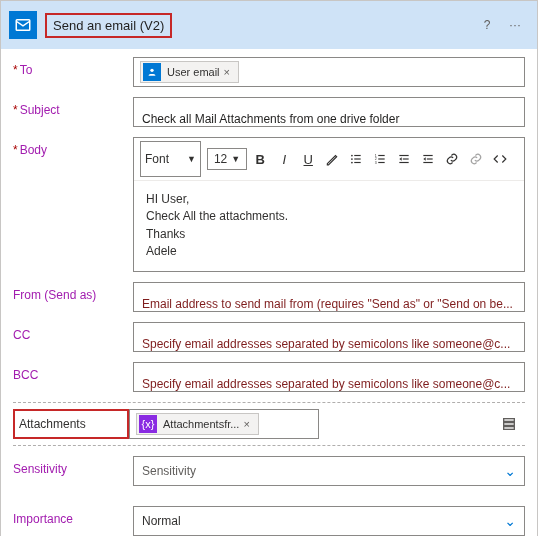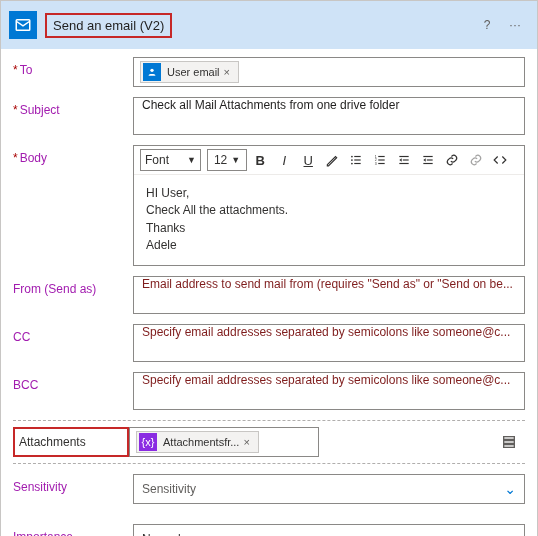--- a/index.html
+++ b/index.html
@@ -8,30 +8,30 @@
 .header { background: #cfe3f7; display: flex; align-items: center; height: 48px; padding: 0 8px; }
 .hicon { width: 28px; height: 28px; background: #0078d4; color: #fff; display: flex; align-items: center; justify-content: center; margin-right: 8px; }
 .htitle { font-size: 13px; color: #201f1e; flex: 0 0 auto; padding: 3px 6px; }
 .red-box { border: 2px solid #c62828; }
 .spacer { flex: 1; }
 .hbtn { width: 28px; height: 28px; display: flex; align-items: center; justify-content: center; color: #605e5c; cursor: pointer; }
 .body { padding: 8px 12px 14px 12px; }
 .row { display: flex; align-items: flex-start; margin-bottom: 10px; }
 .lab { width: 120px; padding-top: 6px; font-size: 12px; color: #a21caf; }
 .req::before { content: "*"; color: #a80000; margin-right: 2px; }
-.ftxt { flex: 1; border: 1px solid #8a8886; height: 38px; padding: 0 8px; font-size: 12px; color: #201f1e; background: #fff; display: flex; align-items: flex-start; }
+.ftxt { flex: 1; border: 1px solid #8a8886; height: 30px; padding: 0 8px; font-size: 12px; color: #201f1e; background: #fff; display: flex; align-items: flex-end; }
 .ftxt.ph { color: #7f1d1d; }
 .tokbox { flex: 1; border: 1px solid #8a8886; min-height: 30px; padding: 3px 6px; display: flex; align-items: flex-start; background: #fff; }
 .token { display: inline-flex; align-items: center; border: 1px solid #c8c6c4; background: #f3f2f1; height: 22px; padding: 0 4px 0 2px; font-size: 11px; }
 .tico { width: 18px; height: 18px; display: flex; align-items: center; justify-content: center; background: #0078d4; color: #fff; margin-right: 6px; font-size: 11px; }
 .tico.purple { background: #8a2be2; }
 .tx { padding: 0 4px; color: #605e5c; cursor: pointer; }
 .rte { flex: 1; border: 1px solid #8a8886; background: #fff; }
 .rtetb { display: flex; align-items: center; gap: 2px; padding: 3px 6px; border-bottom: 1px solid #edebe9; flex-wrap: wrap; }
-.fontsel { border: 1px solid #8a8886; height: 22px; display: flex; align-items: center; padding: 0 4px; font-size: 12px; }
+.fontsel { border: 1px solid #8a8886; height: 36px; display: flex; align-items: center; padding: 0 4px; font-size: 12px; }
 .fontsel .car { margin-left: 18px; font-size: 9px; }
 .sizesel { border: 1px solid #8a8886; height: 22px; display: flex; align-items: center; padding: 0 6px; font-size: 12px; margin-left: 4px; }
 .sizesel .car { margin-left: 4px; font-size: 9px; }
 .tbb { width: 22px; height: 22px; display: flex; align-items: center; justify-content: center; color: #323130; cursor: pointer; font-size: 13px; }
 .rtebody { padding: 10px 12px; font-size: 12px; line-height: 1.45; white-space: pre-line; }
 .seldd { flex: 1; border: 1px solid #8a8886; height: 30px; display: flex; align-items: center; padding: 0 8px; font-size: 12px; background: #fff; position: relative; }
 .seldd.ph { color: #605e5c; }
 .seldd .chev { margin-left: auto; color: #0078d4; font-size: 14px; }
 .attrow { border-top: 1px dashed #b0aead; border-bottom: 1px dashed #b0aead; padding: 6px 0; margin: 2px 0 10px 0; display: flex; align-items: center; }
 .attlab { width: 116px; padding: 6px 4px; }

